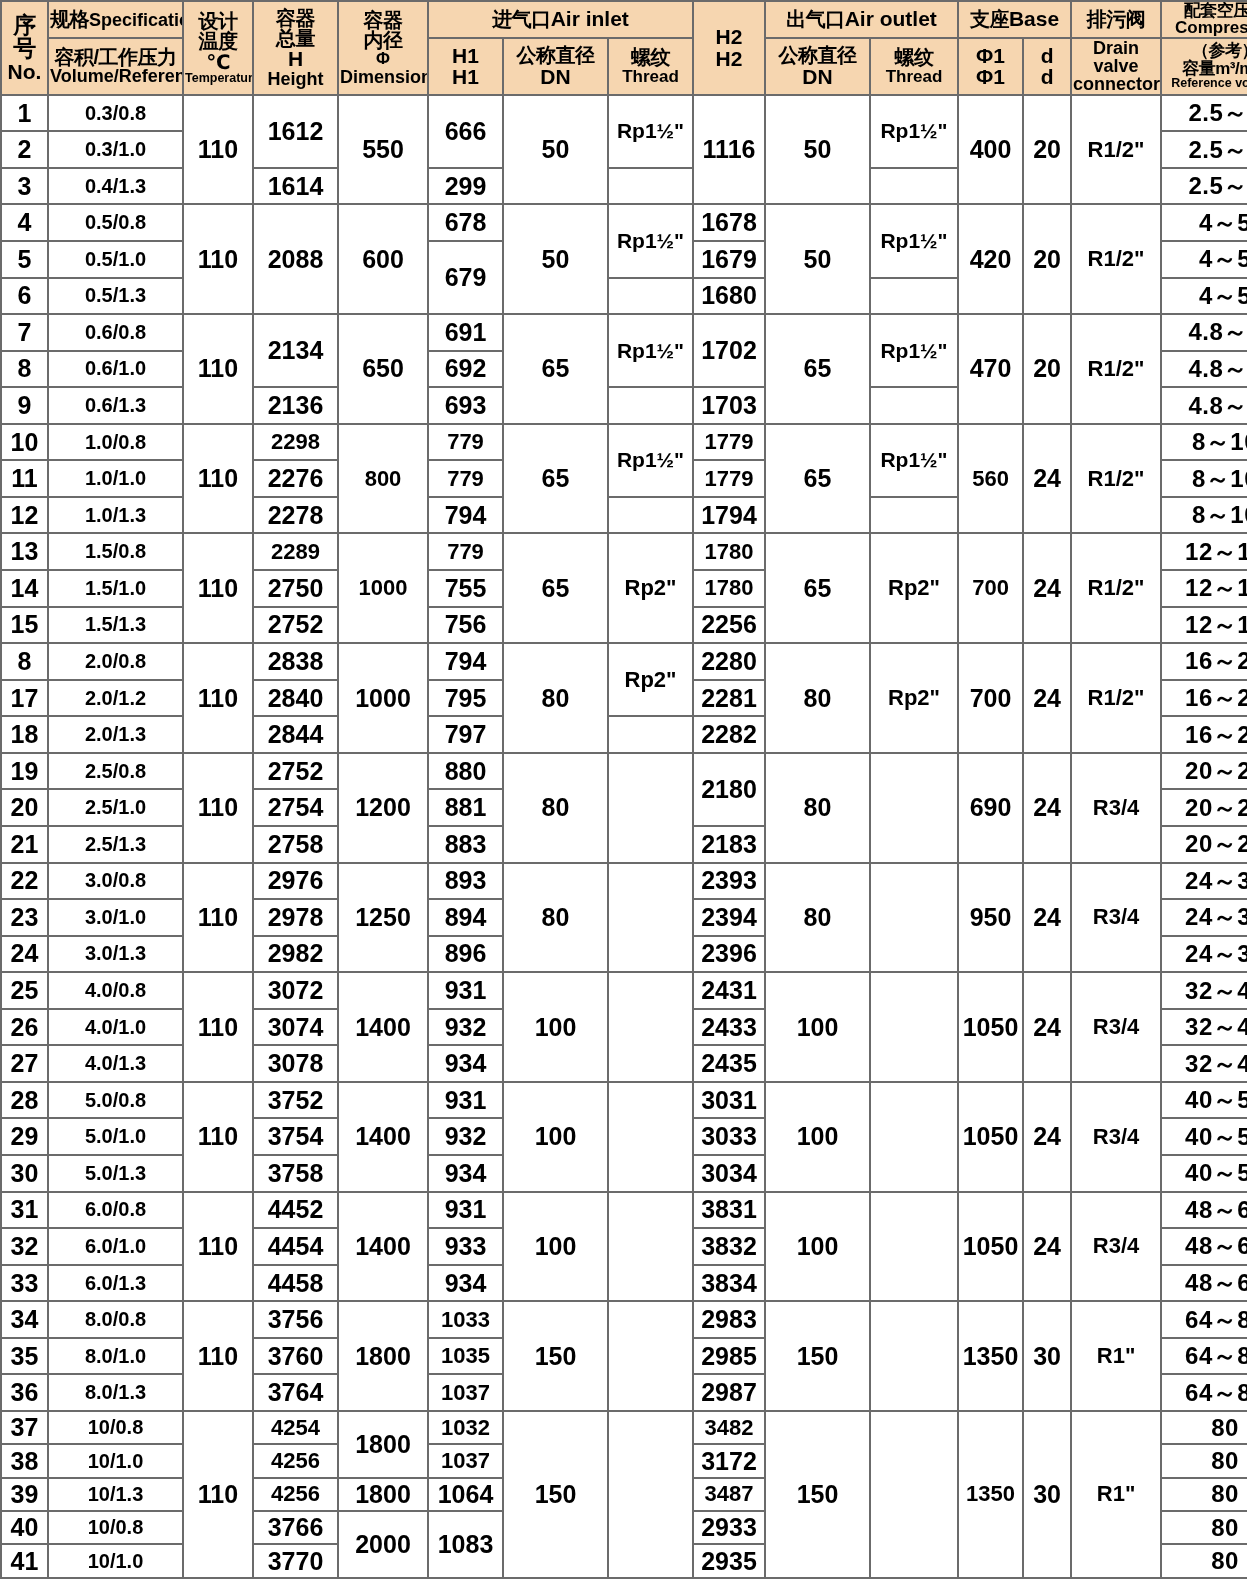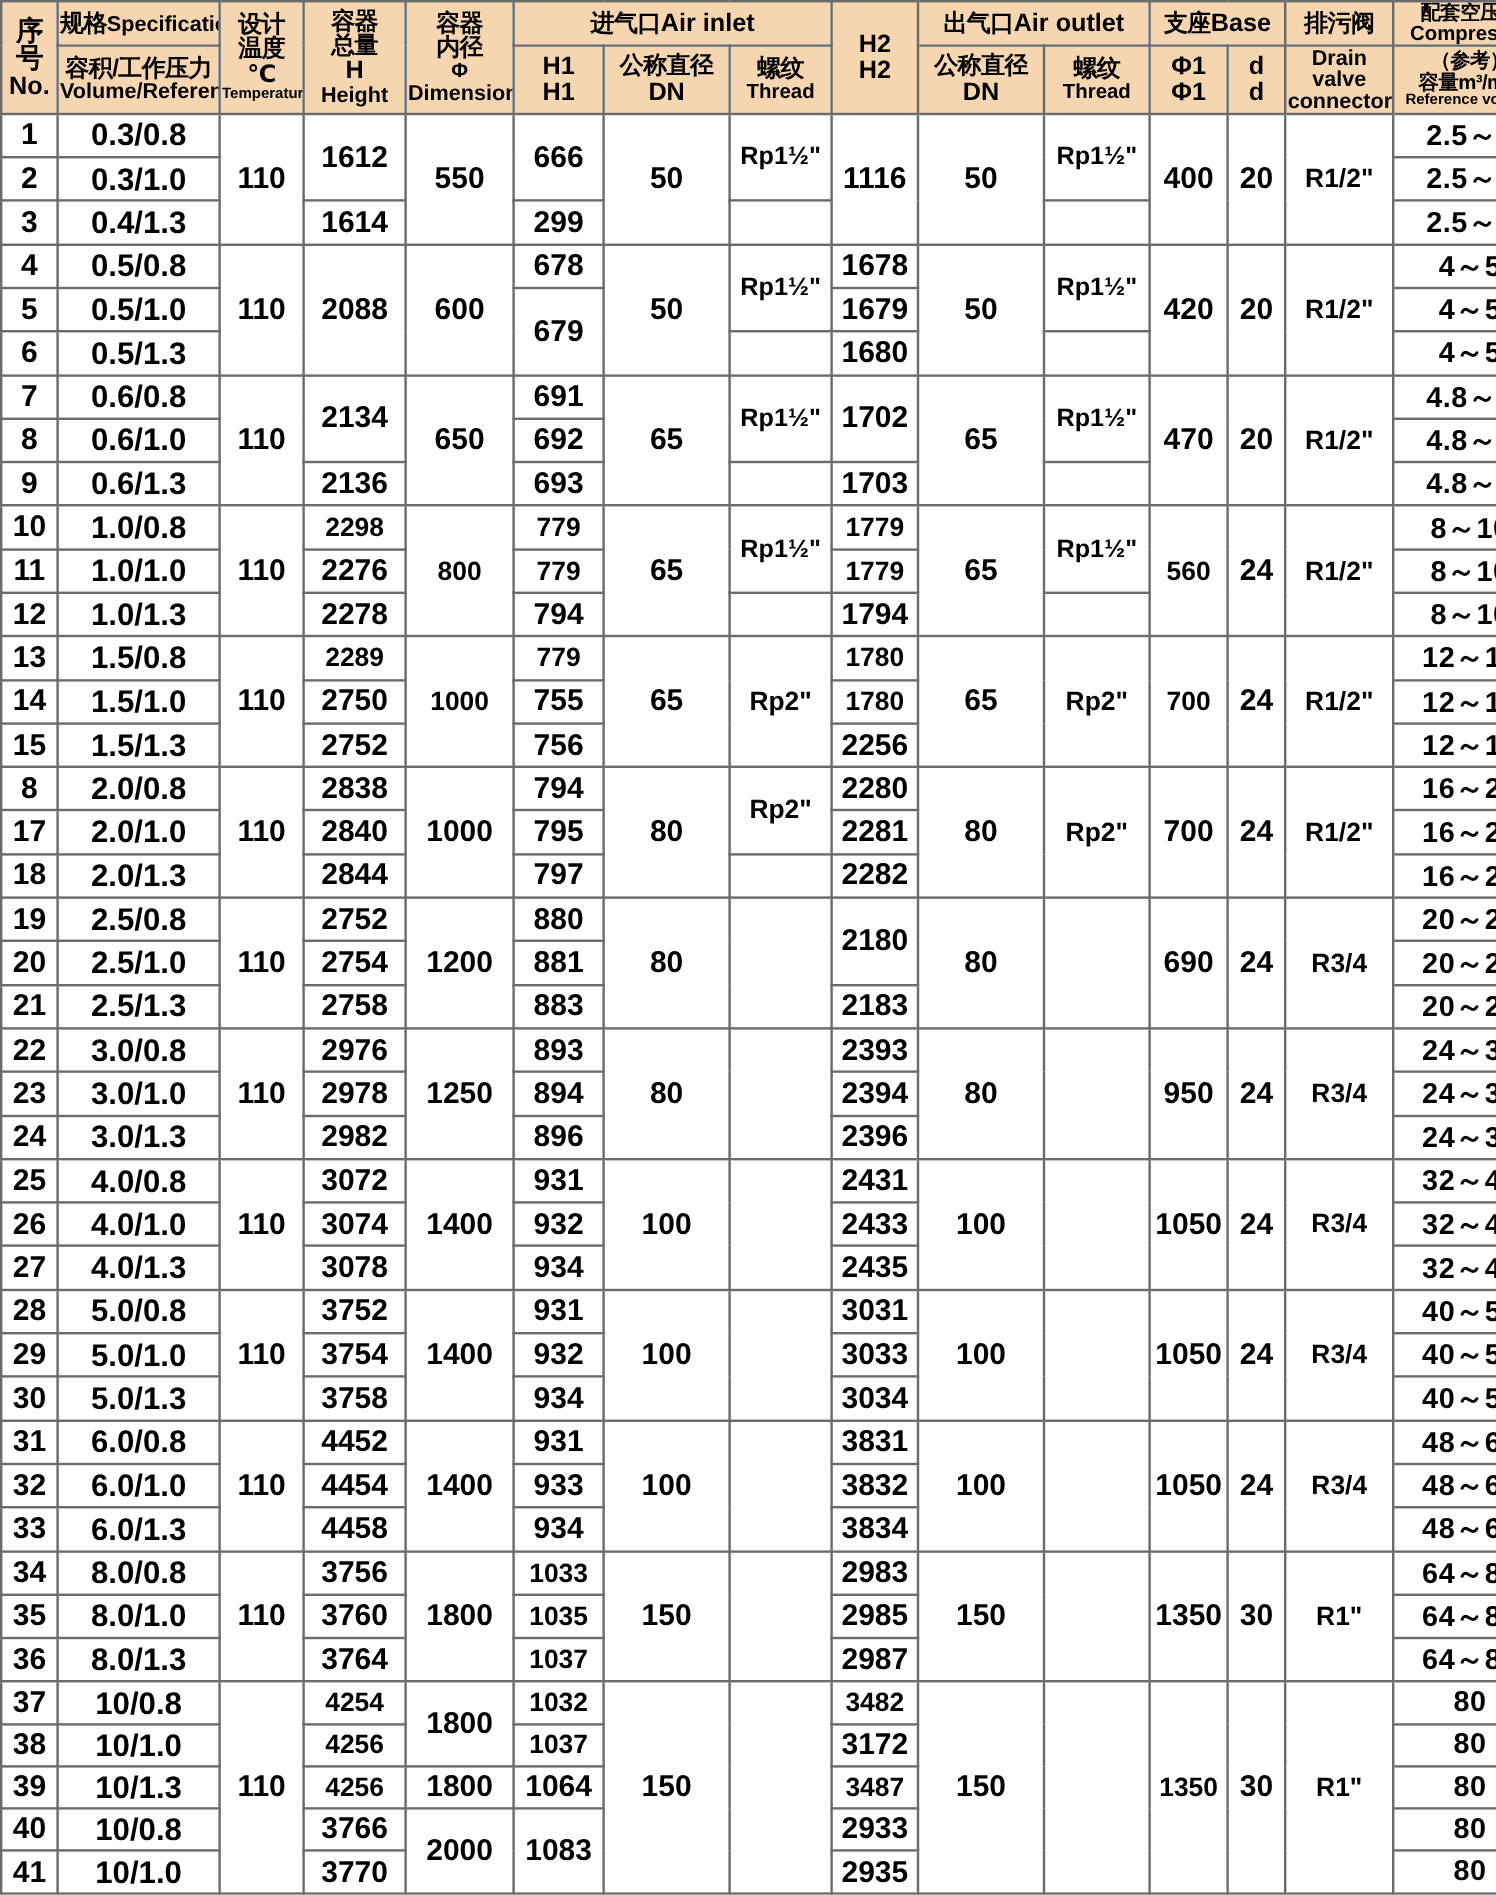--- a/index.html
+++ b/index.html
@@ -33,21 +33,21 @@
   .h-en-md{ font-size:17px; }
   .h-en-sm{ font-size:18px; }
   .h-en-xs{ font-size:12.5px; }
   .h-cn-sm{ font-size:17px; letter-spacing:-0.5px;}
 
   
   .b{ font-size:25px; }
   .b-sm{ font-size:22px; }
   .b-xs{ font-size:21px; }
   .no{ font-size:25px; }
-  .spec{ font-size:26px; }
+  .spec{ font-size:20px; }
   .thin{ font-weight:normal; }
   .rng{ font-size:24px; letter-spacing:0.5px;}
   .empty{ }
 
   
   col.c-no{width:47px}
   col.c-spec{width:135px}
   col.c-temp{width:70px}
   col.c-h{width:85px}
   col.c-dim{width:90px}
@@ -360,21 +360,21 @@
     <td class="b">2280</td>
     <td class="b" rowspan="3">80</td>
     <td class="b-sm" rowspan="3">Rp2"</td>
     <td class="b" rowspan="3">700</td>
     <td class="b" rowspan="3">24</td>
     <td class="b-sm" rowspan="3">R1/2"</td>
     <td class="rng">16～20</td>
   </tr>
   <tr>
     <td class="no">17</td>
-    <td class="spec">2.0/1.0</td>
+    <td class="spec">2.0/1.2</td>
     <td class="b">2840</td>
     <td class="b">795</td>
     <td class="b">2281</td>
     <td class="rng">16～20</td>
   </tr>
   <tr>
     <td class="no">18</td>
     <td class="spec">2.0/1.3</td>
     <td class="b">2844</td>
     <td class="b">797</td>

